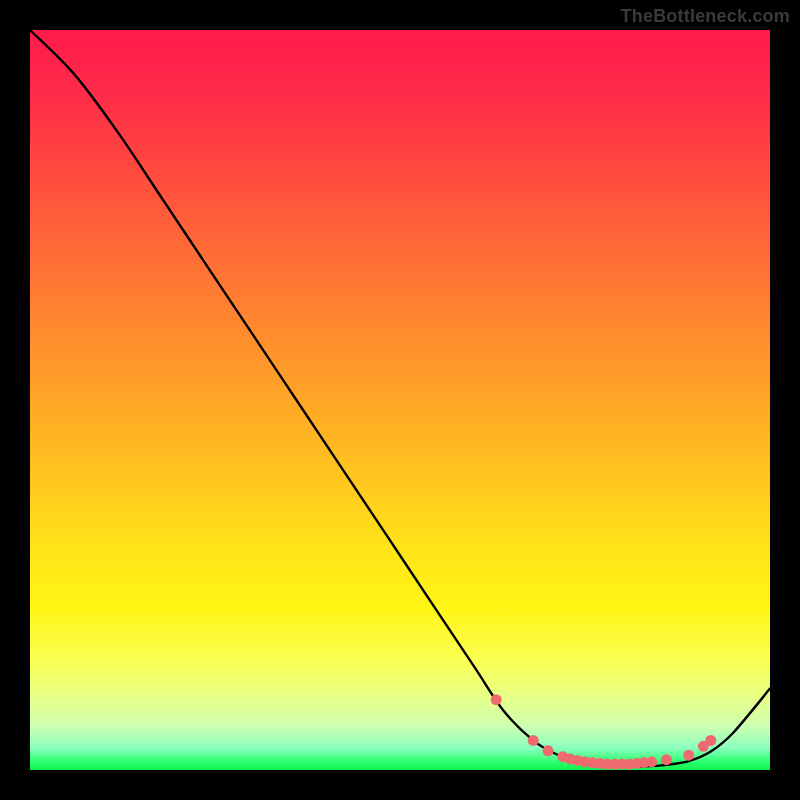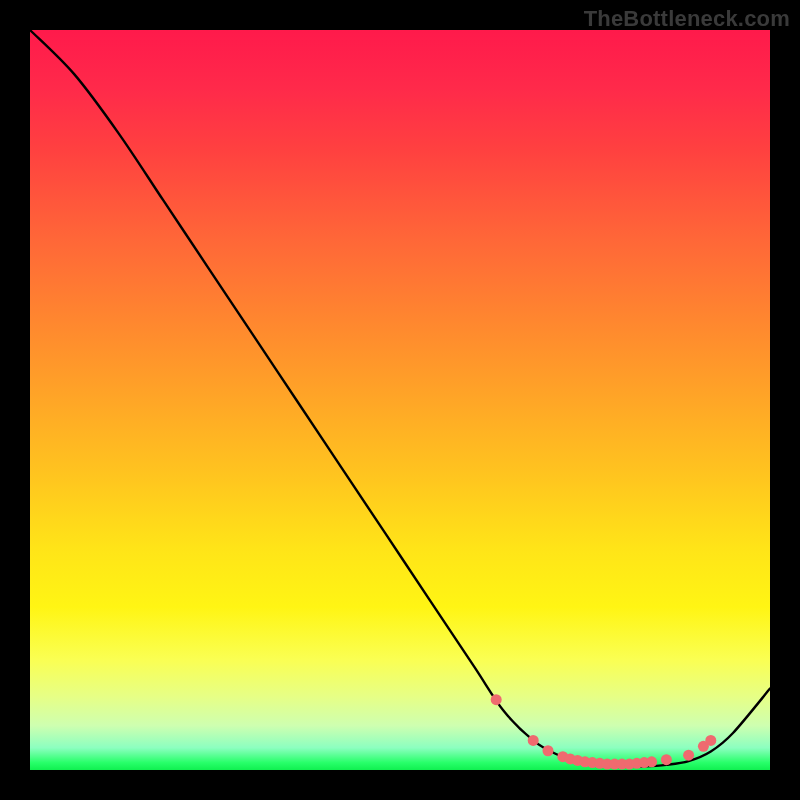--- a/index.html
+++ b/index.html
@@ -34,21 +34,21 @@
       #8cffc0 97%,
       #28ff6a 99%,
       #10f050 100%
     );
   }
   .watermark {
     position: absolute;
     top: 6px;
     right: 10px;
     color: #3a3a3a;
-    font-size: 22px;
+    font-size: 18px;
     font-weight: 600;
     letter-spacing: 0.2px;
     user-select: none;
   }
   svg.curve {
     position: absolute;
     left: 0;
     top: 0;
     width: 740px;
     height: 740px;

